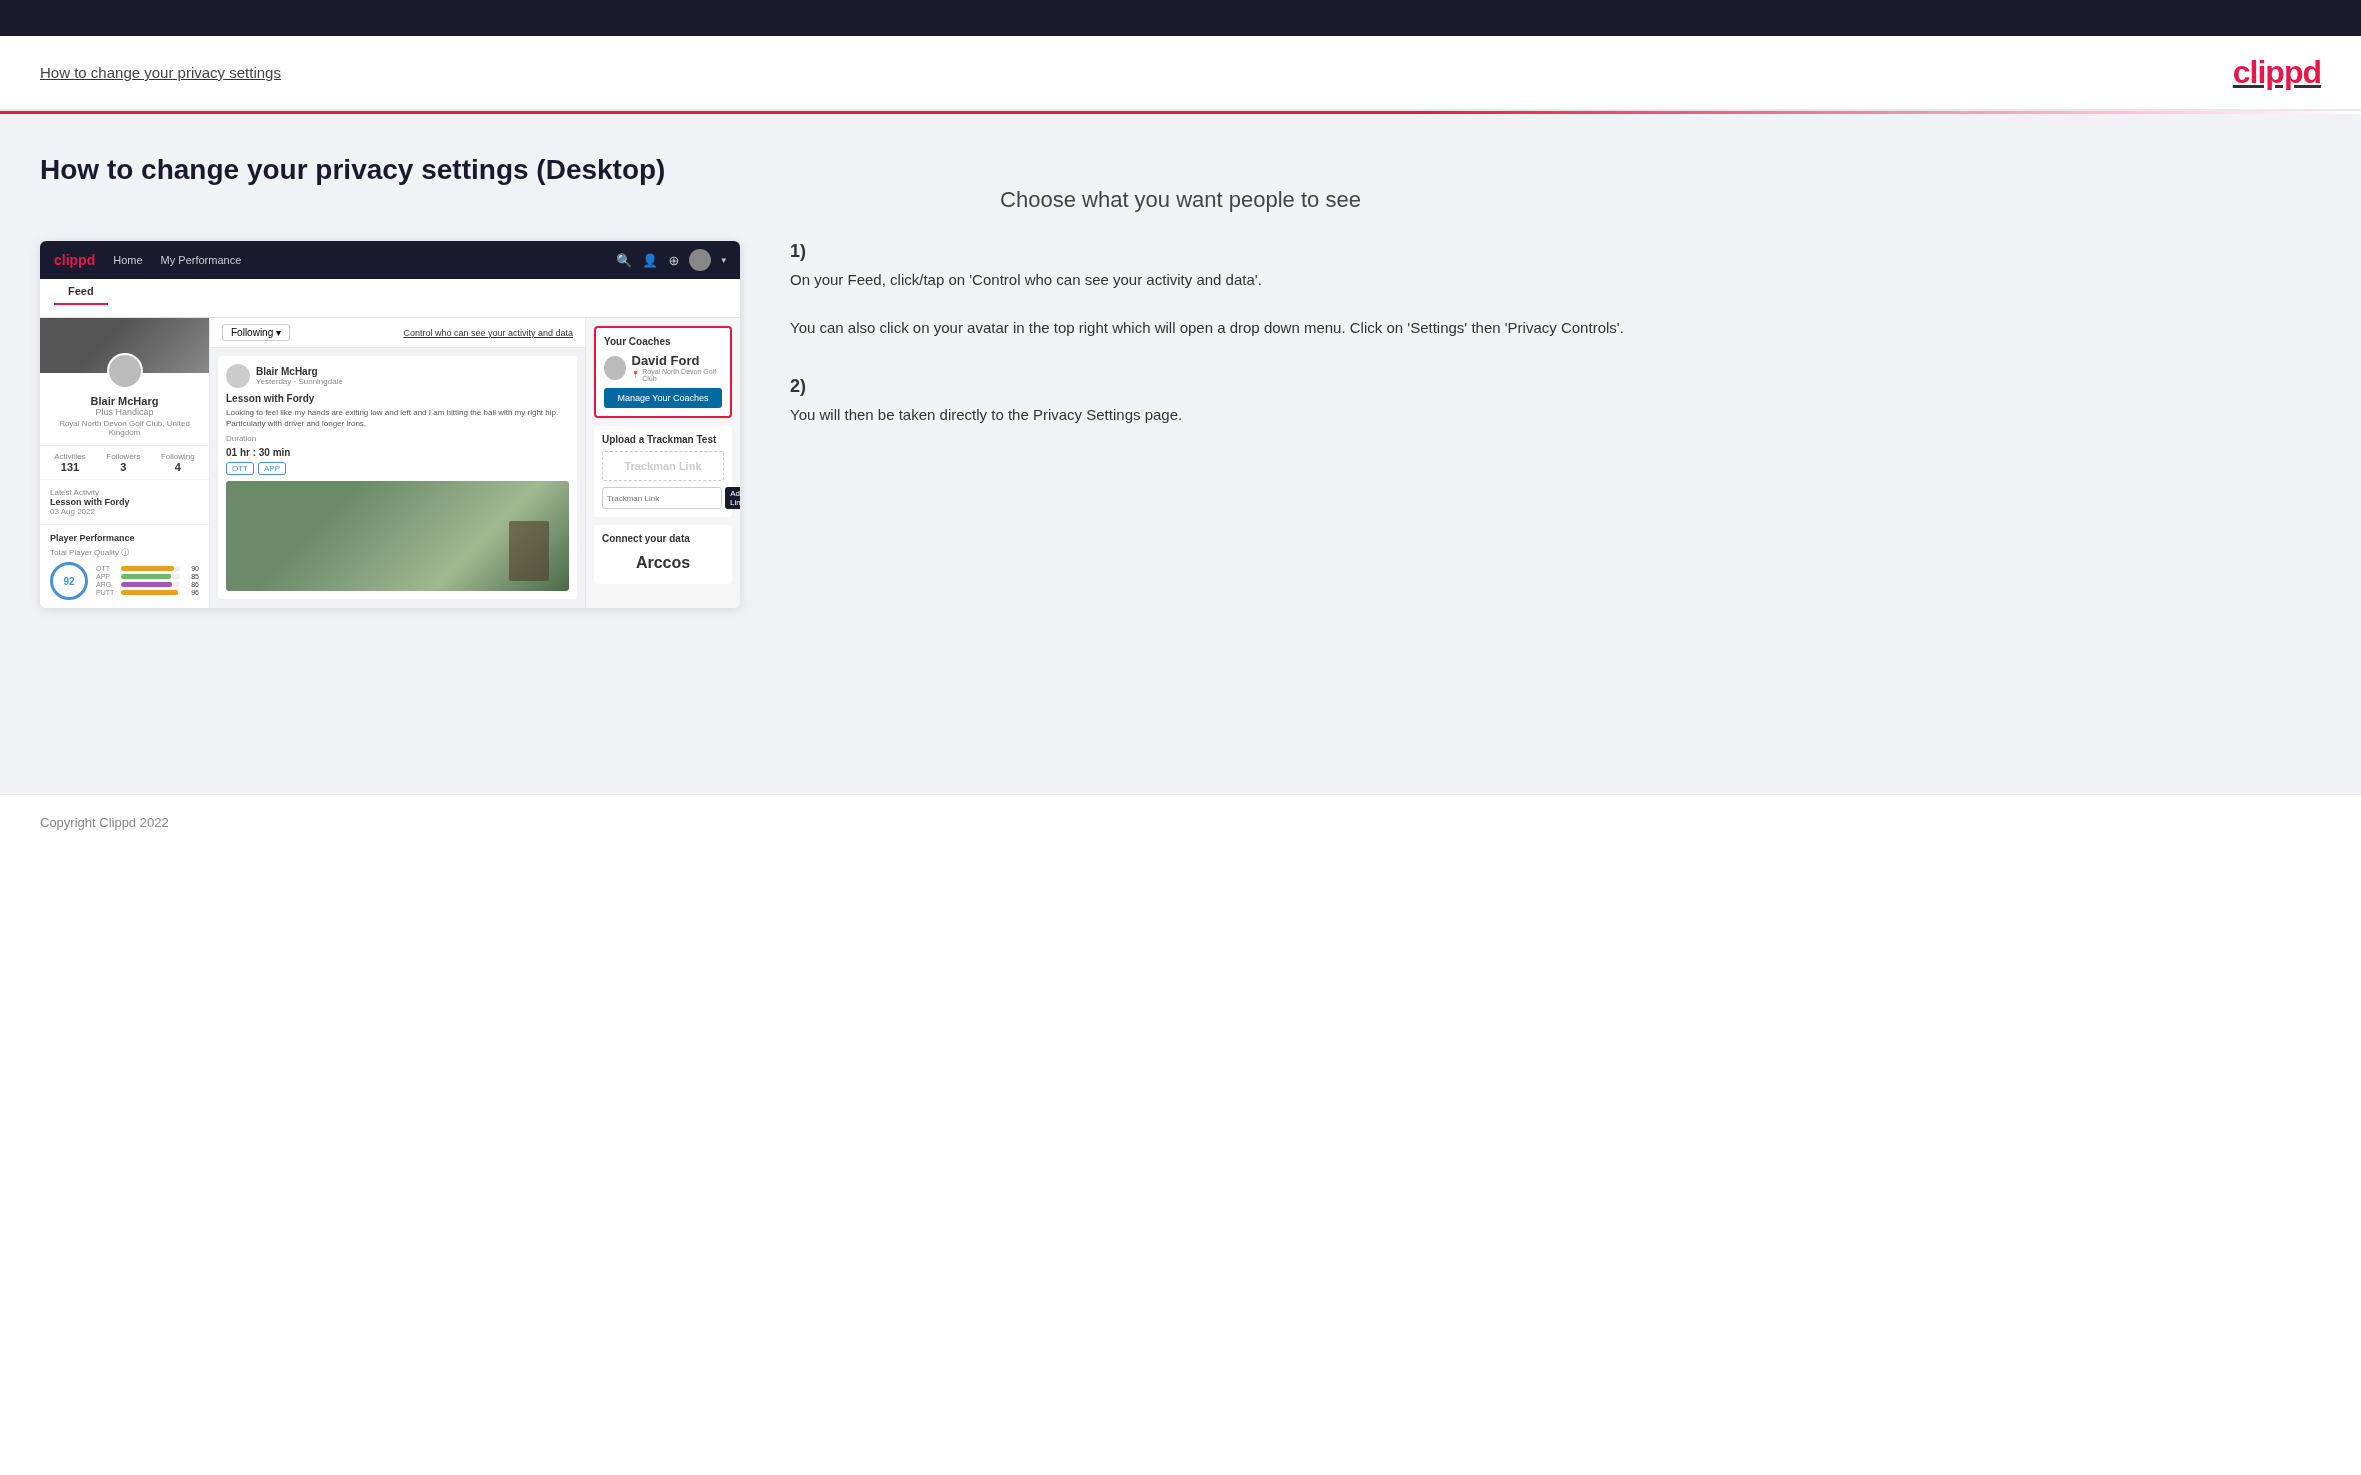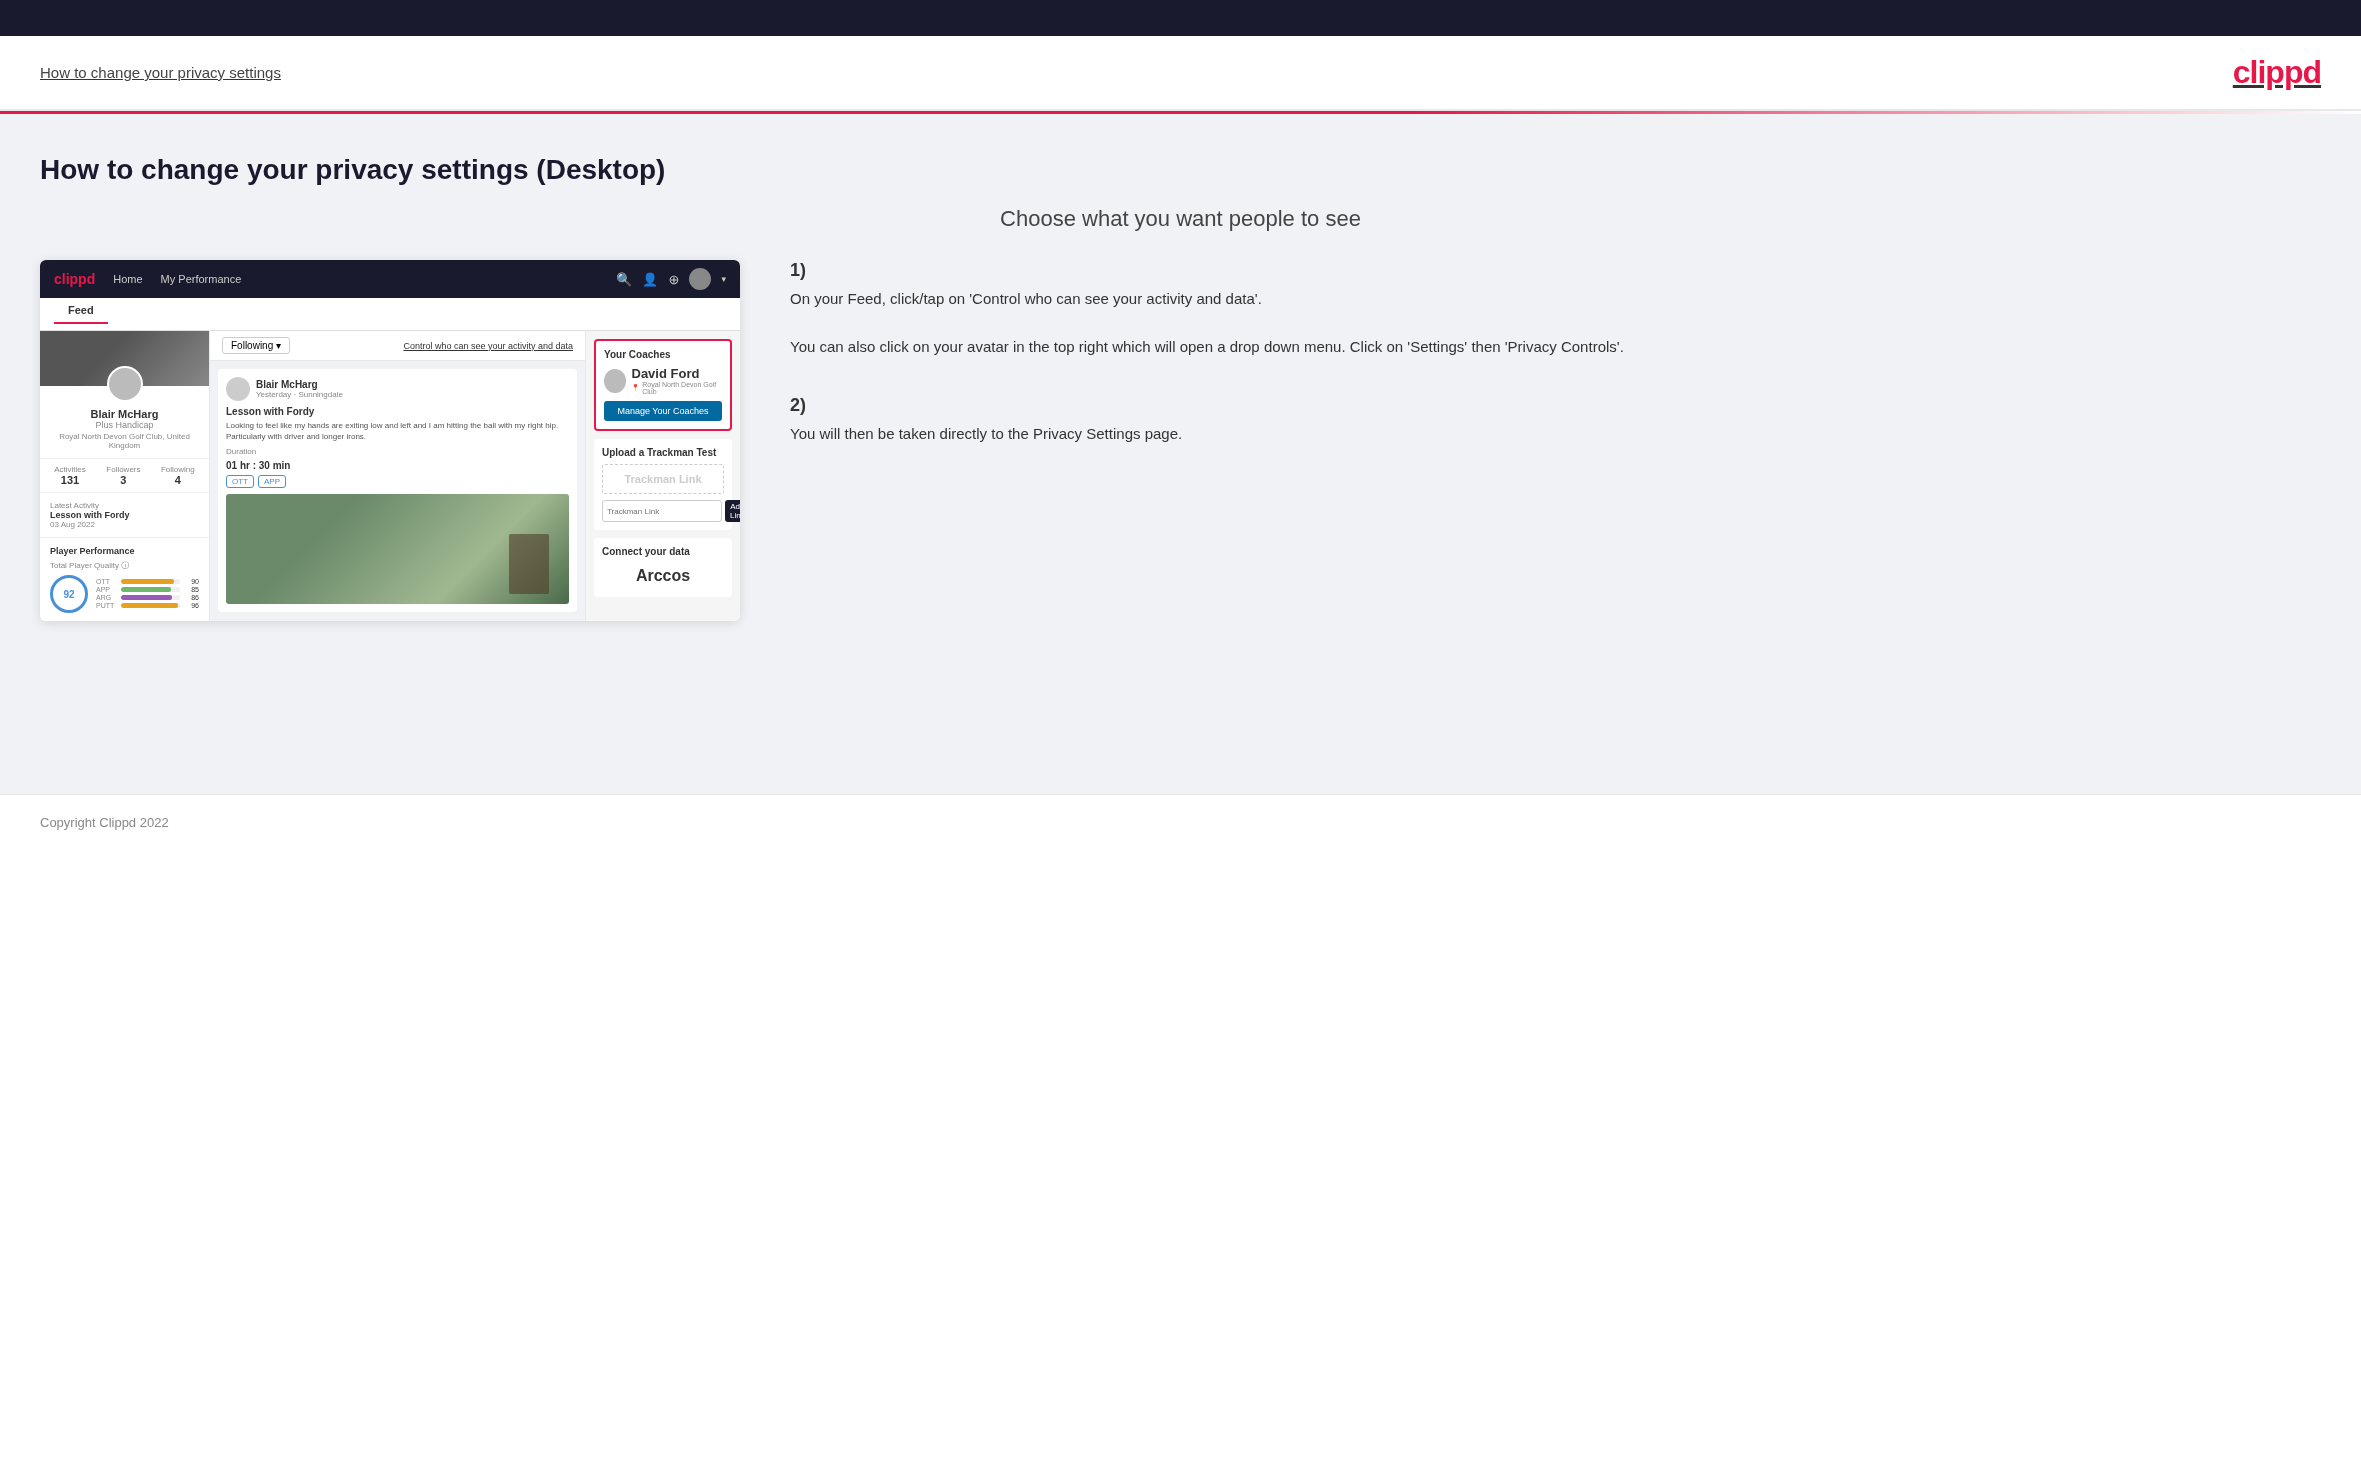--- a/index.html
+++ b/index.html
@@ -41,21 +41,21 @@
     .main-content {
       background: #f0f2f5;
       padding: 40px 40px 50px 40px;
       min-height: 680px;
     }
 
     .page-title {
       font-size: 28px;
       font-weight: 700;
       color: #1a1a2e;
-      margin-bottom: 20px;
+      margin-bottom: 1px;
     }
     .page-subtitle {
       font-size: 22px;
       color: #444;
       margin-bottom: 28px;
       text-align: center;
     }
 
     
     .content-row {
@@ -121,21 +121,21 @@
       background: #fff;
       padding: 6px 14px;
       font-size: 11px;
       font-weight: 600;
       border-bottom: 2px solid #e8174a;
       display: inline-block;
       margin: 0 0 0 0;
     }
     .feed-tab-row {
       background: #fff;
-      padding: 0 0 6px 14px;
+      padding: 0 0 12px 14px;
       border-bottom: 1px solid #e0e0e0;
     }
 
     
     .mockup-left {
       width: 170px;
       min-width: 170px;
       background: #fff;
       border-right: 1px solid #e8e8e8;
       padding: 0;

